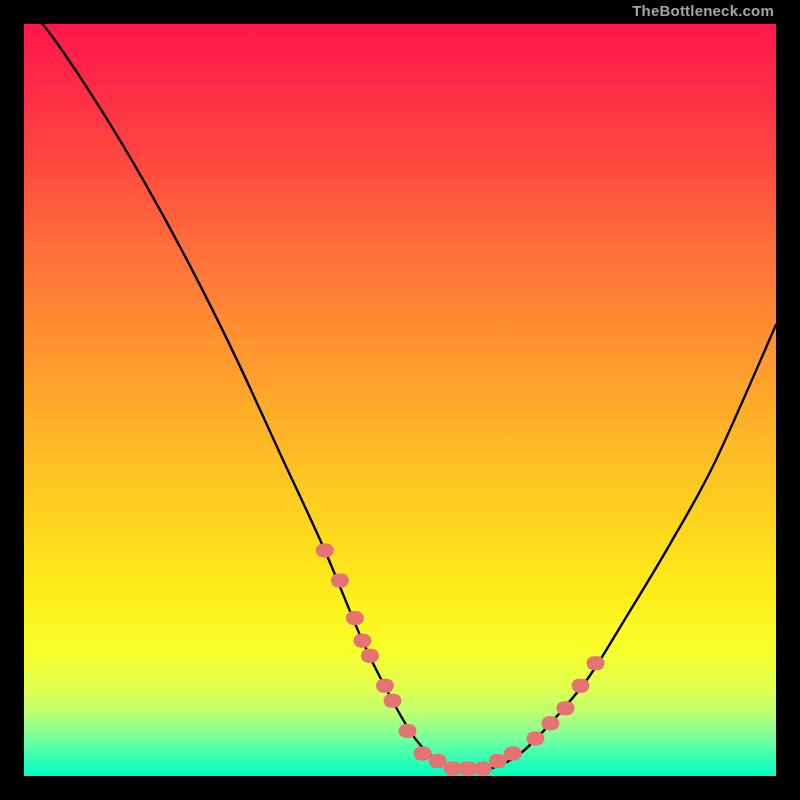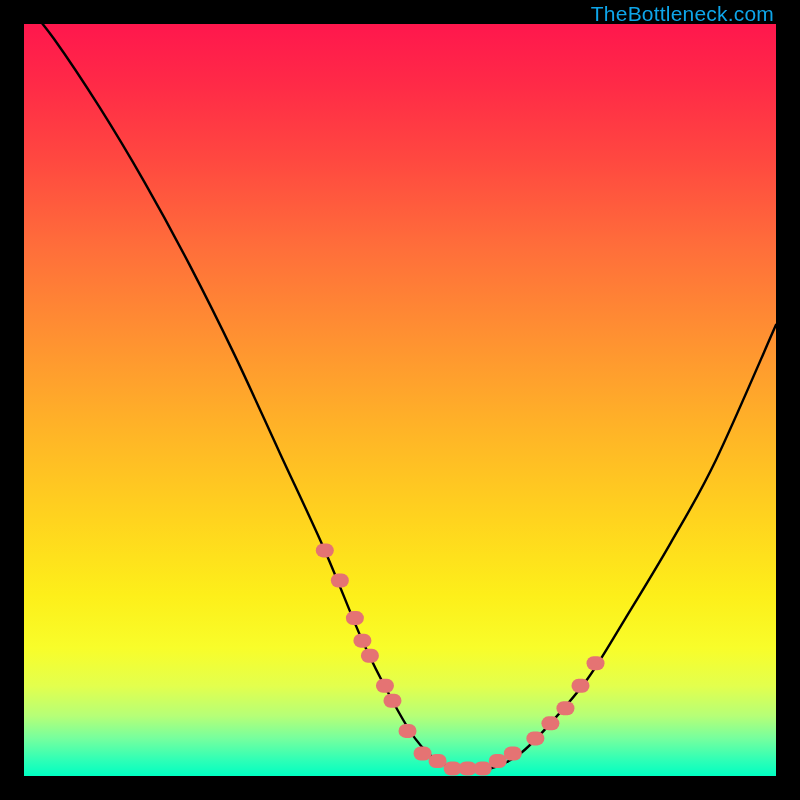--- a/index.html
+++ b/index.html
@@ -43,23 +43,23 @@
     position: absolute;
     left: 0;
     top: 0;
     width: 752px;
     height: 752px;
   }
   .watermark {
     position: absolute;
     top: 2px;
     right: 26px;
-    color: #0ea5e9;
-    font-size: 21px;
-    font-weight: 400;
+    color: #a3a3a3;
+    font-size: 15px;
+    font-weight: 700;
     letter-spacing: 0.2px;
   }
 </style>
 </head>
 <body>
 
 <div class="frame">
 
   <div class="plot-area">
     <svg class="svg-layer" viewBox="0 0 752 752" preserveAspectRatio="none">

